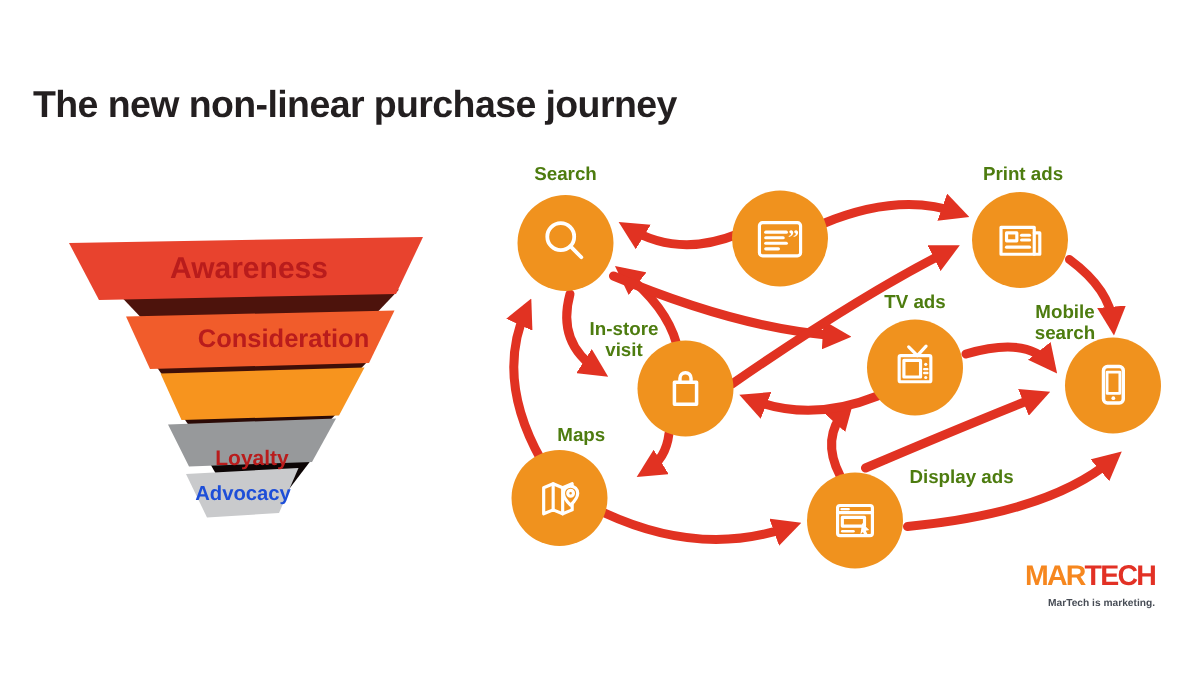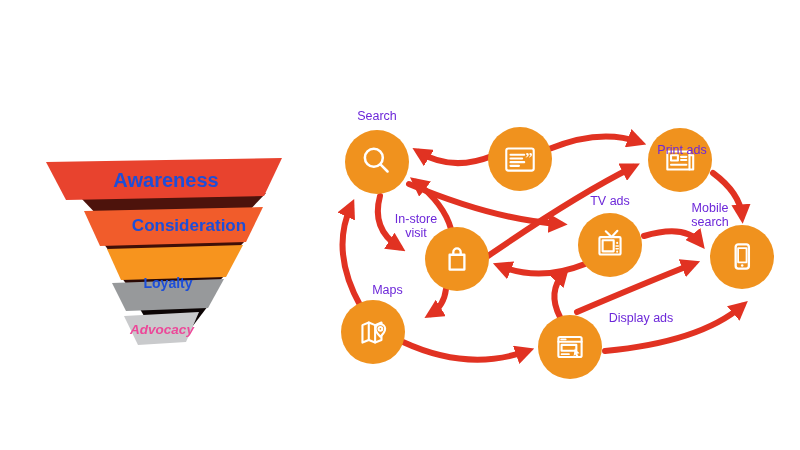--- a/index.html
+++ b/index.html
@@ -6,37 +6,38 @@
   .stage{position:relative;width:800px;height:450px;background:#ffffff;overflow:hidden;
          font-family:"Liberation Sans",sans-serif;}
   .title{position:absolute;left:22px;top:56px;font-size:25px;font-weight:800;
          color:#231F20;letter-spacing:-0.4px;}
   .layer{position:absolute;left:0;top:0;}
   
   .node{position:absolute;width:64px;height:64px;border-radius:50%;background:#F0921E;
         display:flex;align-items:center;justify-content:center;}
   .node svg{display:block;}
   .node-label{position:absolute;transform:translateX(-50%);text-align:center;
-        font-weight:400;font-size:12.5px;line-height:13.5px;color:#6d28d9;white-space:pre-line;}
+        font-weight:700;font-size:12.5px;line-height:13.5px;color:#4d7c0f;white-space:pre-line;}
   
-  .fl{position:absolute;transform:translate(-50%,-50%);font-weight:700;color:#1d4ed8;white-space:nowrap;}
-  .fl-advocacy{color:#ec4899;font-style:italic;}
+  .fl{position:absolute;transform:translate(-50%,-50%);font-weight:700;color:#b91c1c;white-space:nowrap;}
+  .fl-advocacy{color:#1d4ed8;}
   .caption{position:absolute;transform:translateX(-50%);font-weight:700;font-size:12.5px;color:#231F20;white-space:nowrap;}
   
   .logo{position:absolute;left:660px;top:376px;width:110px;text-align:right;line-height:18px;}
   .logo .word{font-size:19px;font-weight:800;letter-spacing:-1.2px;}
   .logo .mar{color:#F6871F;}
   .logo .tech{color:#E23125;}
   .logo .tag{font-size:6.8px;font-weight:600;color:#474C55;margin-top:0px;letter-spacing:0;}
 </style>
 </head>
 <body>
 
 <div class="stage">
 
+  <div class="title">The new non-linear purchase journey</div>
 
   <svg class="layer" width="800" height="450" viewBox="0 0 800 450">
     <defs>
       <marker id="ah" viewBox="0 0 10 10" refX="6" refY="5" markerWidth="3.2" markerHeight="3.2" orient="auto-start-reverse">
         <path d="M0,0 L10,5 L0,10 z" fill="#E13222"></path>
       </marker>
     </defs>
 
     <g>
       <polygon points="80,197 266,193 246,214 100,218" fill="#4D130C"></polygon>
@@ -67,21 +68,21 @@
       <path d="M549,149 Q600,128 639,142" marker-end="url(#ah)"></path>
       <path d="M713,173 Q740,193 742,216" marker-end="url(#ah)"></path>
       <path d="M644,236 Q685,224 700,243" marker-end="url(#ah)"></path>
       <path d="M577,312 Q645,283 693,264" marker-end="url(#ah)"></path>
       <path d="M605,351 Q700,342 742,306" marker-end="url(#ah)"></path>
     </g>
   </svg>
 
   <div class="fl" style="left:166px;top:180px;font-size:20px;">Awareness</div>
   <div class="fl" style="left:172px;top:226px;font-size:17px;margin-left:17px;">Consideration</div>
-  <div class="fl" style="left:168px;top:283px;font-size:14px;">Loyalty</div>
+  <div class="fl" style="left:168px;top:305px;font-size:14px;">Loyalty</div>
   <div class="fl fl-advocacy" style="left:162px;top:329px;font-size:13.5px;">Advocacy</div>
 
 
   <div class="node" style="left:345px;top:130px;">
     <svg width="38" height="38" viewBox="0 0 36 36" stroke="#fff" stroke-width="2.4" fill="none" stroke-linecap="round" stroke-linejoin="round">
       <circle cx="15" cy="14" r="8.5"></circle>
         <line x1="21.5" y1="20.5" x2="28" y2="27"></line>
     </svg>
   </div>
   <div class="node" style="left:488px;top:127px;">
@@ -142,23 +143,27 @@
       <rect x="7" y="8.5" width="22" height="19" rx="1.5"></rect>
       <line x1="7" y1="13" x2="29" y2="13"></line>
       <line x1="9.5" y1="10.8" x2="14" y2="10.8" stroke-width="1.5"></line>
       <rect x="10" y="16" width="14" height="5.5"></rect>
       <line x1="10" y1="24.8" x2="17" y2="24.8" stroke-width="1.7"></line>
       <path d="M22.5,19.5 l4.5,4.5 l-2.2,0.4 l1.2,2.4 l-1.8,0.9 l-1.2,-2.5 l-1.6,1.6 z" fill="#fff" stroke="none"></path>
     </svg>
   </div>
 
   <div class="node-label" style="left:377px;top:110px;">Search</div>
-  <div class="node-label" style="left:682px;top:110px;margin-top:34px;">Print ads</div>
+  <div class="node-label" style="left:682px;top:110px;">Print ads</div>
   <div class="node-label" style="left:416px;top:213px;">In-store
 visit</div>
   <div class="node-label" style="left:610px;top:195px;">TV ads</div>
   <div class="node-label" style="left:710px;top:202px;">Mobile
 search</div>
   <div class="node-label" style="left:376px;top:284px;padding-left:23px;">Maps</div>
   <div class="node-label" style="left:641px;top:312px;text-align:center;">Display ads</div>
 
+  <div class="logo">
+    <div class="word"><span class="mar">MAR</span><span class="tech">TECH</span></div>
+    <div class="tag">MarTech is marketing.</div>
+  </div>
 
 </div>
 
 </body></html>

